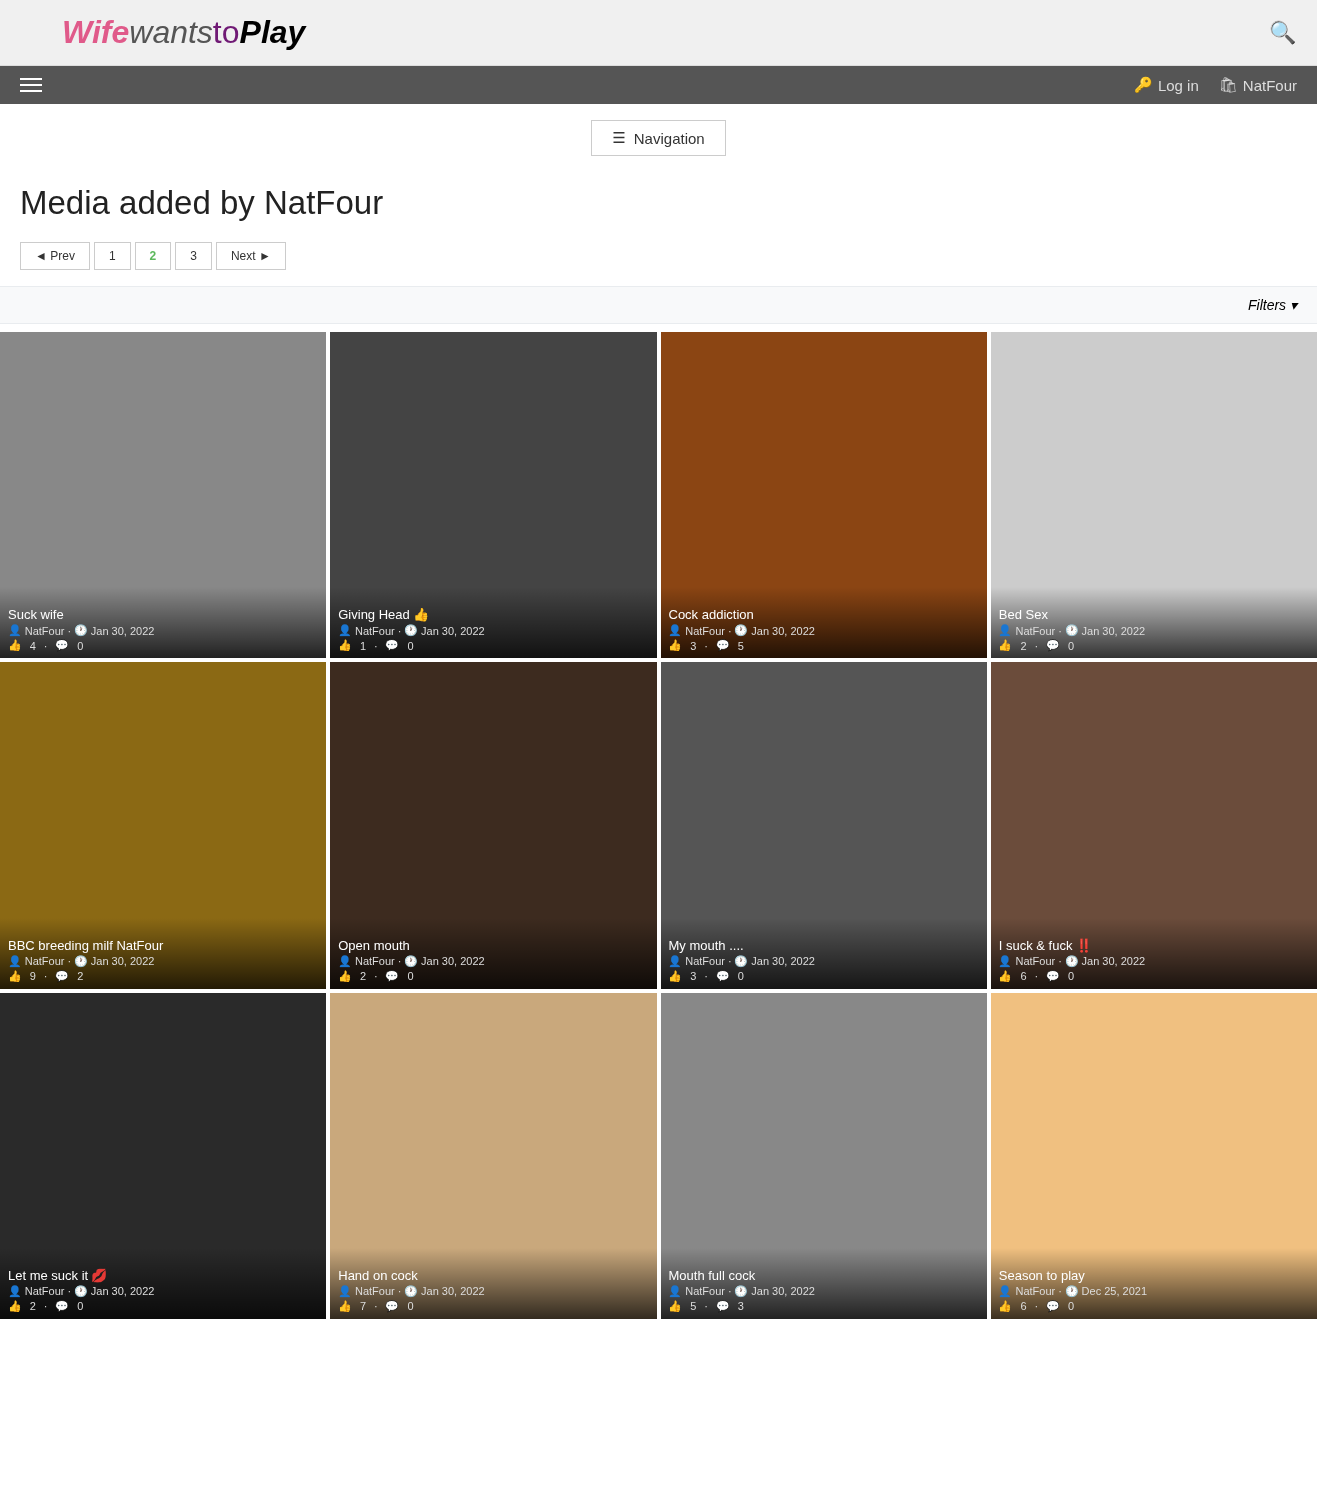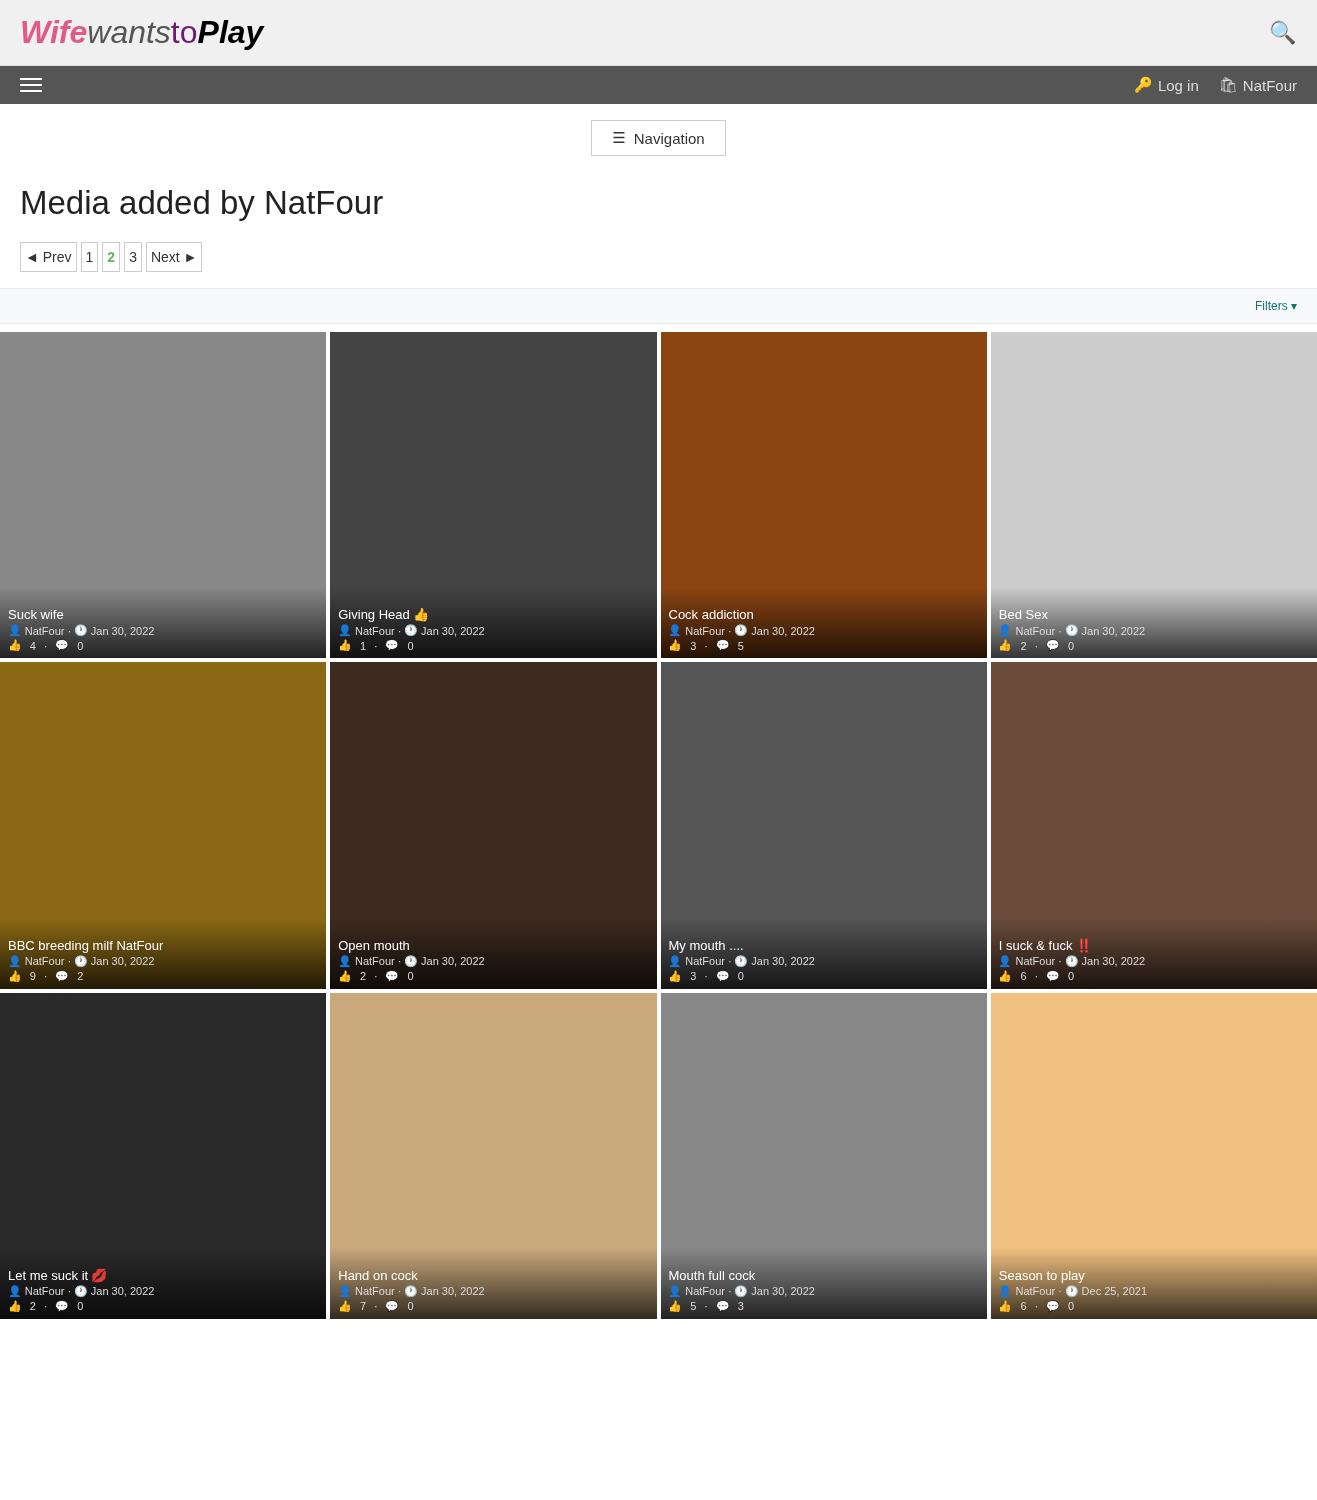--- a/index.html
+++ b/index.html
@@ -12,21 +12,21 @@
       display: flex;
       align-items: center;
       justify-content: space-between;
       border-bottom: 1px solid #ddd;
     }
     .site-logo {
       font-size: 32px;
       font-weight: bold;
       text-decoration: none;
     }
-    .logo-wife { color: #e05a8a; font-style: italic; }
+    .logo-wife { color: #e05a8a; font-style: italic; margin-left: 42px; }
     .logo-wants { color: #555; font-style: italic; font-weight: normal; }
     .logo-to { color: #701a75; font-weight: normal; }
     .logo-play { color: #000000; font-style: italic; }
     .search-icon-btn {
       background: none;
       border: none;
       cursor: pointer;
       font-size: 22px;
       color: #666;
     }
@@ -101,23 +101,23 @@
     
     .pagination {
       padding: 10px 20px 16px 20px;
       display: flex;
       align-items: center;
       gap: 4px;
     }
     .page-btn {
       border: 1px solid #ccc;
       background: #fff;
-      padding: 6px 4px;
-      cursor: pointer;
-      font-size: 14px;
+      padding: 6px 14px;
+      cursor: pointer;
+      font-size: 12px;
       color: #333;
       text-decoration: none;
     }
     .page-btn.current-page {
       color: #5cb85c;
       font-weight: bold;
     }
 
     
     .filters-bar {
@@ -126,25 +126,26 @@
       display: flex;
       justify-content: flex-end;
       border-top: 1px solid #e9ecef;
       border-bottom: 1px solid #e9ecef;
       margin-bottom: 4px;
     }
     .filters-btn {
       background: none;
       border: none;
       cursor: pointer;
-      font-size: 12px;
-      color: #0f766e;
+      font-size: 14px;
+      color: #000000;
       display: flex;
       align-items: center;
       gap: 4px;
+      font-style: italic;
     }
 
     
     .media-grid {
       display: grid;
       grid-template-columns: repeat(4, 1fr);
       gap: 4px;
       padding: 4px 0;
     }
     .media-card {

